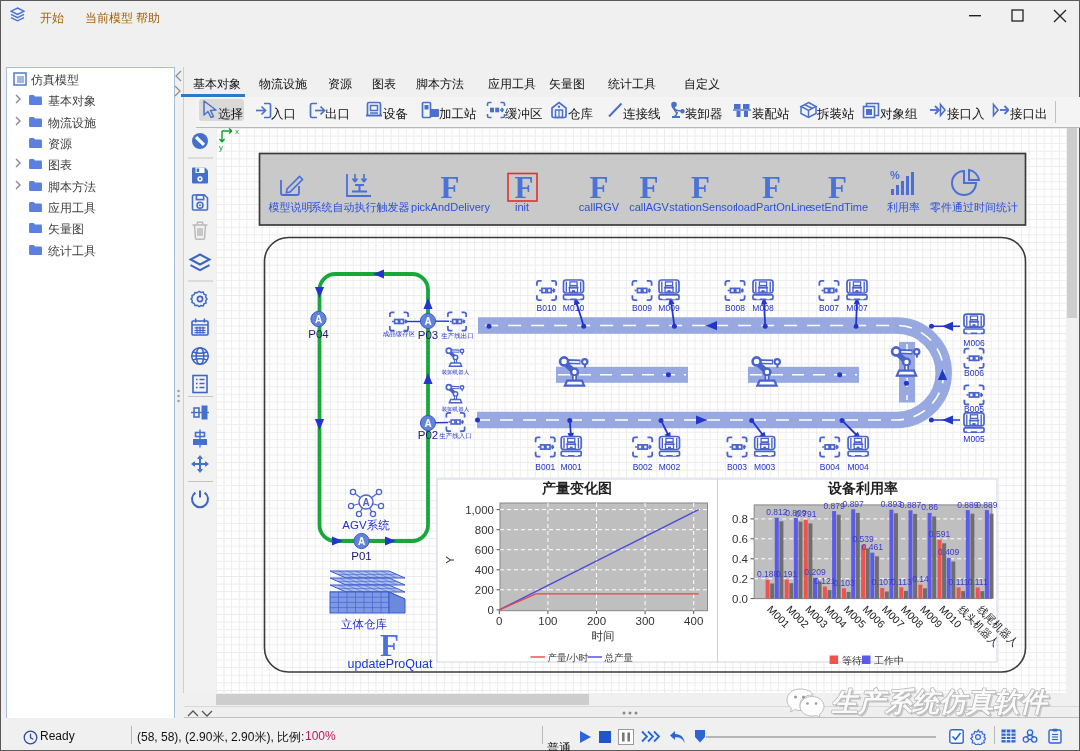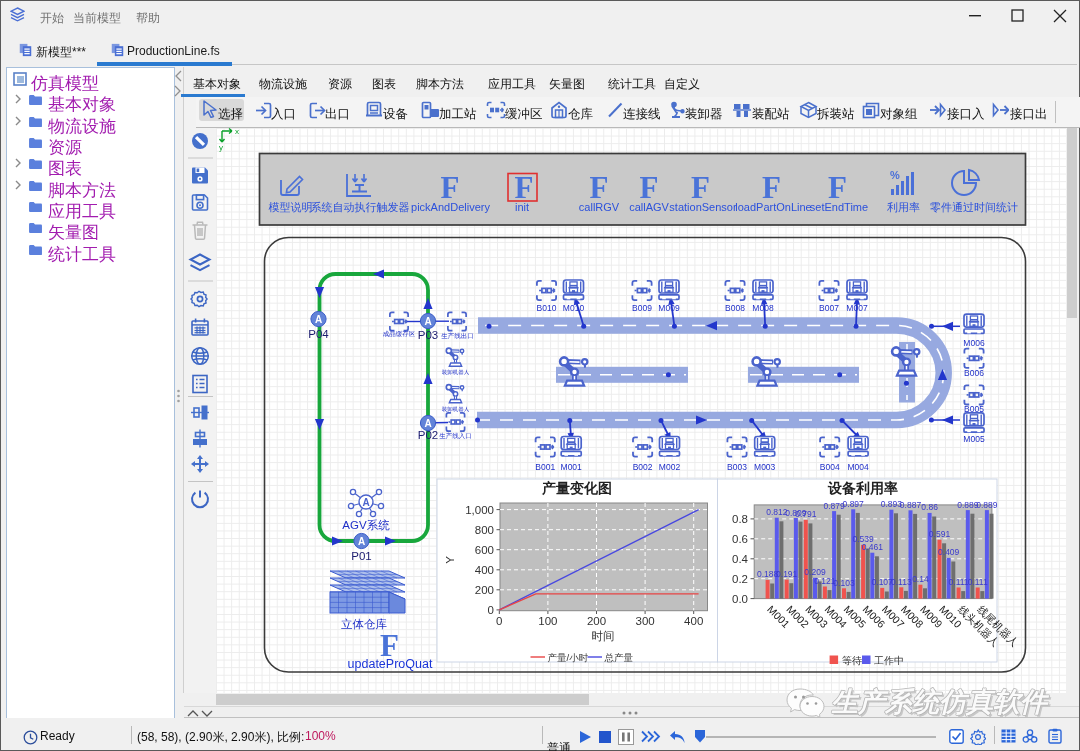--- a/index.html
+++ b/index.html
@@ -1,30 +1,30 @@
 <!DOCTYPE html>
 <html><head>
 <meta charset="utf-8">
 <style>
   * { margin:0; padding:0; box-sizing:border-box; }
   html,body { width:1080px; height:751px; overflow:hidden; font-family:"Liberation Sans", sans-serif; }
   #win { position:absolute; left:0; top:0; width:1080px; height:751px; background:#f0f0f0; border:1px solid #5a5a5a; }
   .abs { position:absolute; }
   
   #titlebar { position:absolute; left:0; top:0; width:1078px; height:31px; background:#f0f0f0; }
-  .menu { position:absolute; top:9px; font-size:12px; color:#737373; }
+  .menu { position:absolute; top:9px; font-size:12px; color:#a16207; }
   #wintitle { position:absolute; top:9px; left:443px; font-size:12px; color:#222; white-space:nowrap; }
   
   #tabbar { position:absolute; left:0; top:31px; width:1078px; height:35px; background:#f0f0f0; }
   .tabtext { position:absolute; top:12px; font-size:12px; color:#1a1a1a; }
   #tabline { position:absolute; left:96px; top:30px; width:135px; height:4px; background:#2a7ad0; }
   #tabgray { position:absolute; left:231px; top:32px; width:845px; height:1px; background:#c6c6c6; }
   
   #tree { position:absolute; left:5px; top:66px; width:169px; height:652px; background:#fff; border:1px solid #a8c0dc; }
-  .trow { position:absolute; left:0; width:165px; height:21px; font-size:17px; color:#a21caf;font-family:Liberation Serif, serif; }
+  .trow { position:absolute; left:0; width:165px; height:21px; font-size:12px; color:#404040;font-family:Liberation Serif, serif; }
   .trow .lbl { position:absolute; left:41px; top:3px; }
   .chev { position:absolute; left:6px; top:4px; width:10px; height:10px; }
   .folder { position:absolute; left:21px; top:4px; width:15px; height:12px; }
   
   #lstrip { position:absolute; left:182px; top:66px; width:33px; height:626px; background:#f2f2f2; border-left:1px solid #cfcfcf; }
   
   #ribtabs { position:absolute; left:183px; top:66px; width:895px; height:30px; background:#f0f0f0; }
   .rtab { position:absolute; top:9px; font-size:12px; color:#111; }
   #ribline { position:absolute; left:180px; top:93px; width:64px; height:3px; background:#2a7ad0; }
   #ribtools { position:absolute; left:195px; top:96px; width:895px; height:31px; background:#f4f4f4; border-bottom:1px solid #b9b9b9; }
@@ -49,53 +49,33 @@
 
   <div id="titlebar">
     <svg class="abs" style="left:9px;top:6px" width="15" height="17" viewBox="0 0 15 17">
       <g fill="none" stroke="#4a6fd4" stroke-width="1.4">
         <path d="M7.5 1 L14 4.2 7.5 7.4 1 4.2 Z"></path>
         <path d="M1 7.4 L7.5 10.6 14 7.4"></path>
         <path d="M1 10.6 L7.5 13.8 14 10.6"></path>
       </g>
     </svg>
     <span class="menu" style="left:39px">开始</span>
-    <span class="menu" style="left:72px">当前模型</span>
+    <span class="menu" style="left:84px">当前模型</span>
     <span class="menu" style="left:135px">帮助</span>
     <svg class="abs" style="left:968px;top:14px" width="13" height="3">
         <rect x="0" y="0" width="12" height="1.4" fill="#222"></rect>
       </svg>
     <svg class="abs" style="left:1010px;top:8px" width="14" height="14">
         <rect x="1" y="1" width="11" height="11" fill="none" stroke="#222" stroke-width="1.3"></rect>
       </svg>
     <svg class="abs" style="left:1051px;top:7px" width="16" height="16">
         <path d="M2 2 L14 14 M14 2 L2 14" stroke="#222" stroke-width="1.3"></path>
       </svg>
   </div>
 
-  <div id="tabbar">
-    <svg class="abs" style="left:18px;top:11px" width="13" height="14" viewBox="0 0 17 18">
-      <rect x="1" y="1" width="10" height="12" fill="#7b97e0"></rect>
-      <rect x="5" y="4" width="11" height="13" fill="#4a6fd4"></rect>
-      <rect x="7" y="7" width="7" height="1.6" fill="#fff"></rect>
-        <rect x="7" y="10" width="7" height="1.6" fill="#fff"></rect>
-        <rect x="7" y="13" width="7" height="1.6" fill="#fff"></rect>
-    </svg>
-    <span class="tabtext" style="left:35px">新模型***</span>
-    <svg class="abs" style="left:110px;top:11px" width="13" height="14" viewBox="0 0 17 18">
-      <rect x="1" y="1" width="10" height="12" fill="#7b97e0"></rect>
-      <rect x="5" y="4" width="11" height="13" fill="#4a6fd4"></rect>
-      <rect x="7" y="7" width="7" height="1.6" fill="#fff"></rect>
-        <rect x="7" y="10" width="7" height="1.6" fill="#fff"></rect>
-        <rect x="7" y="13" width="7" height="1.6" fill="#fff"></rect>
-    </svg>
-    <span class="tabtext" style="left:126px">ProductionLine.fs</span>
-    <div id="tabline"></div>
-    <div id="tabgray"></div>
-  </div>
 
   <div id="tree">
     <div class="trow" style="top:1px">
       <svg class="abs" style="left:6px;top:3px" width="14" height="14">
           <rect x="1" y="1" width="12" height="12" fill="none" stroke="#5b82c8" stroke-width="1.6"></rect>
           <rect x="4" y="4" width="7" height="7" fill="#9db9dd"></rect>
         </svg>
       <span class="lbl" style="left:24px">仿真模型</span>
     </div>
     <div class="trow" style="top:22px">
@@ -280,21 +260,21 @@
 
   <div id="ribtabs">
     <span class="rtab" style="left:9px">基本对象</span>
     <span class="rtab" style="left:75px">物流设施</span>
     <span class="rtab" style="left:144px">资源</span>
     <span class="rtab" style="left:188px">图表</span>
     <span class="rtab" style="left:232px">脚本方法</span>
     <span class="rtab" style="left:304px">应用工具</span>
     <span class="rtab" style="left:365px">矢量图</span>
     <span class="rtab" style="left:424px">统计工具</span>
-    <span class="rtab" style="left:480px">自定义</span>
+    <span class="rtab" style="left:500px">自定义</span>
   </div>
   <div id="ribline"></div>
   <div id="ribtools">
     <div class="abs" style="left:3px;top:2px;width:45px;height:22px;background:#d9d9d9;border-radius:3px"></div>
     <svg class="abs" style="left:6px;top:3px" width="17" height="18" viewBox="0 0 17 18">
       <path d="M2 1 L14 10 L8.5 10.5 L11.5 16.5 L9 17.5 L6 11.5 L2 15 Z" fill="none" stroke="#4a70cc" stroke-width="1.5" stroke-linejoin="round"></path>
     </svg>
     <div class="tool" style="left:22px">
         <span>选择</span>
       </div>

